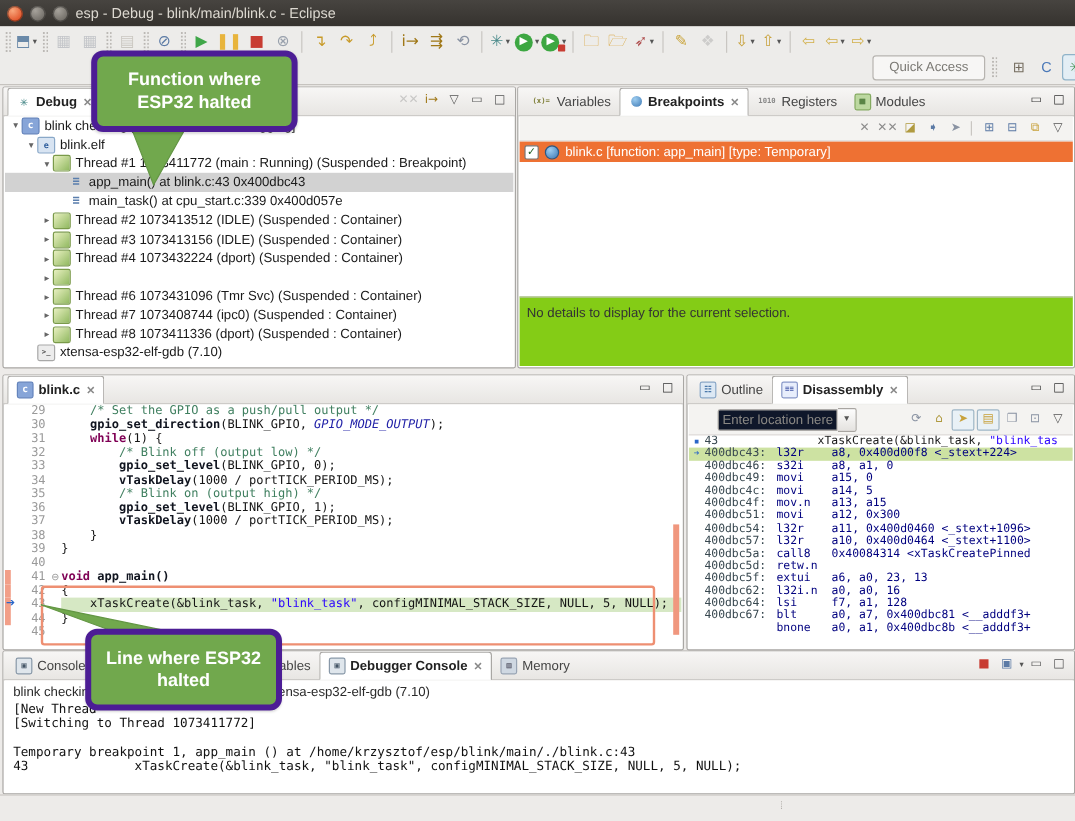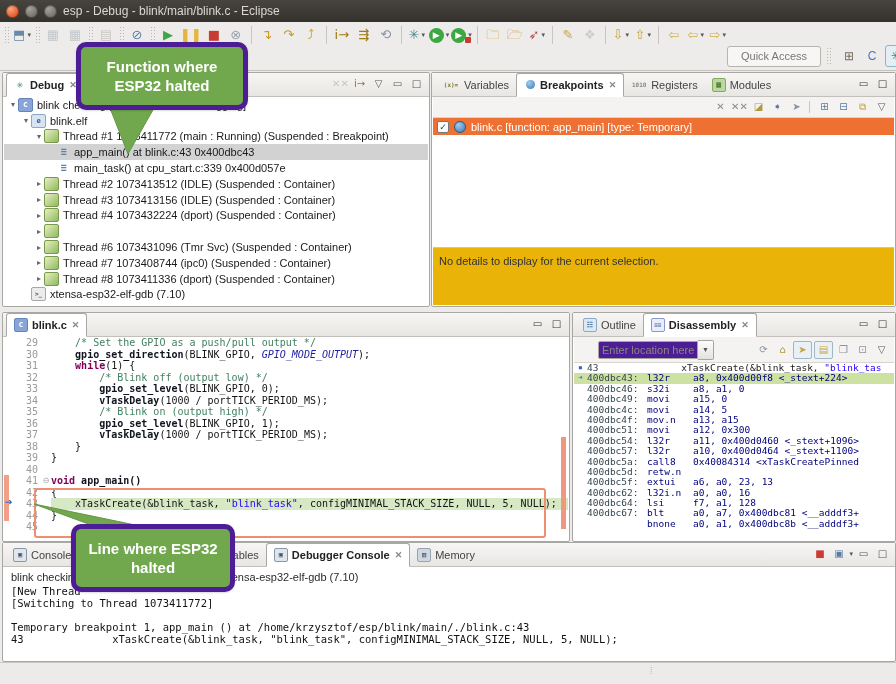--- a/index.html
+++ b/index.html
@@ -79,21 +79,21 @@
   
   #bptoolbar{position:absolute;left:1px;right:1px;top:24px;height:20px;background:#f4f3f1;
     border-bottom:1px solid #d8d5d1;display:flex;justify-content:flex-end;align-items:center;padding-right:4px;}
   #bplist{position:absolute;left:1px;right:1px;top:45px;height:128px;background:#fff;}
   #bprow{height:17px;background:#ee7133;color:#fff;display:flex;align-items:center;padding-left:4px;}
   .cbx{width:10px;height:10px;background:#fff;border:1px solid #777;border-radius:2px;flex:none;
     font:bold 9px/10px "DejaVu Sans",sans-serif;color:#1c5c20;text-align:center;margin-right:5px;}
   .bpdot{width:10px;height:10px;border-radius:50%;flex:none;margin-right:5px;
     background:radial-gradient(circle at 35% 30%,#9ecdf0,#3c78b4);border:1px solid #2c5884;}
   #bpdetail{position:absolute;left:1px;right:1px;top:174px;bottom:1px;border-top:1px solid #c6c4c1;
-    background:#eab308;padding:7px 6px;color:#333;}
+    background:#84cc16;padding:7px 6px;color:#333;}
   
   #editorbody{position:absolute;left:1px;right:1px;top:24px;bottom:1px;background:#fff;overflow:hidden;}
   .eline{height:11.5px;display:flex;align-items:center;white-space:pre;position:relative;}
   .ann{width:12px;flex:none;height:100%;position:relative;}
   .ann.mk::before{content:"";position:absolute;left:0;top:0;width:5px;height:100%;background:#f29f88;}
   .bparrow{position:absolute;left:1px;top:-1px;color:#2a66c8;font-size:9px;z-index:5;}
   .lnum{width:22px;flex:none;text-align:right;color:#9a9a9a;
     font:10px/11.5px "DejaVu Sans Mono",monospace;padding-right:3px;}
   .fold{width:10px;flex:none;color:#999;font-size:8px;text-align:center;}
   .codet{flex:1;font:10px/11.5px "DejaVu Sans Mono",monospace;z-index:2;}
@@ -104,21 +104,21 @@
   .tk-fn{color:#10141f;font-weight:bold;}
   .tk-fnb{color:#10141f;font-weight:bold;}
   .tk-st{color:#2a00ff;}
   .tk-en{color:#2222a8;font-style:italic;}
   #rangebox{position:absolute;left:30px;top:151px;width:508px;height:46px;border:2px solid #ee8f72;
     border-radius:3px;z-index:3;pointer-events:none;}
   #ovruler{position:absolute;right:2px;top:100px;width:5px;height:92px;background:#f0977e;z-index:3;}
   
   #disToolbar{position:absolute;left:1px;right:1px;top:24px;height:25px;background:#f4f3f1;
     border-bottom:1px solid #d8d5d1;display:flex;align-items:center;}
-  #loccombo{margin-left:24px;width:92px;height:16px;border:1px solid #a8a5a1;background:#4c1d95;
+  #loccombo{margin-left:24px;width:92px;height:16px;border:1px solid #a8a5a1;background:#0f172a;
     color:#8a8884;line-height:16px;padding:0 3px;overflow:hidden;white-space:nowrap;border-radius:2px 0 0 2px;}
   #locdd{width:15px;height:18px;border:1px solid #a8a5a1;border-left:0;background:linear-gradient(#fdfdfd,#e4e2df);
     text-align:center;line-height:18px;font-size:7px;color:#555;border-radius:0 2px 2px 0;}
   #disbody{position:absolute;left:1px;right:1px;top:50px;bottom:1px;background:#fff;overflow:hidden;}
   .drow{height:10.4px;display:flex;white-space:pre;font:9.5px/10.4px "DejaVu Sans Mono",monospace;}
   .drow.cur{background:#cde2a2;}
   .dgut{width:13px;flex:none;color:#2a66c8;font-size:8px;text-align:center;}
   .daddr{width:60px;flex:none;color:#37474f;}
   .dmn{width:46px;flex:none;color:#00007f;}
   .dops{color:#00007f;}

